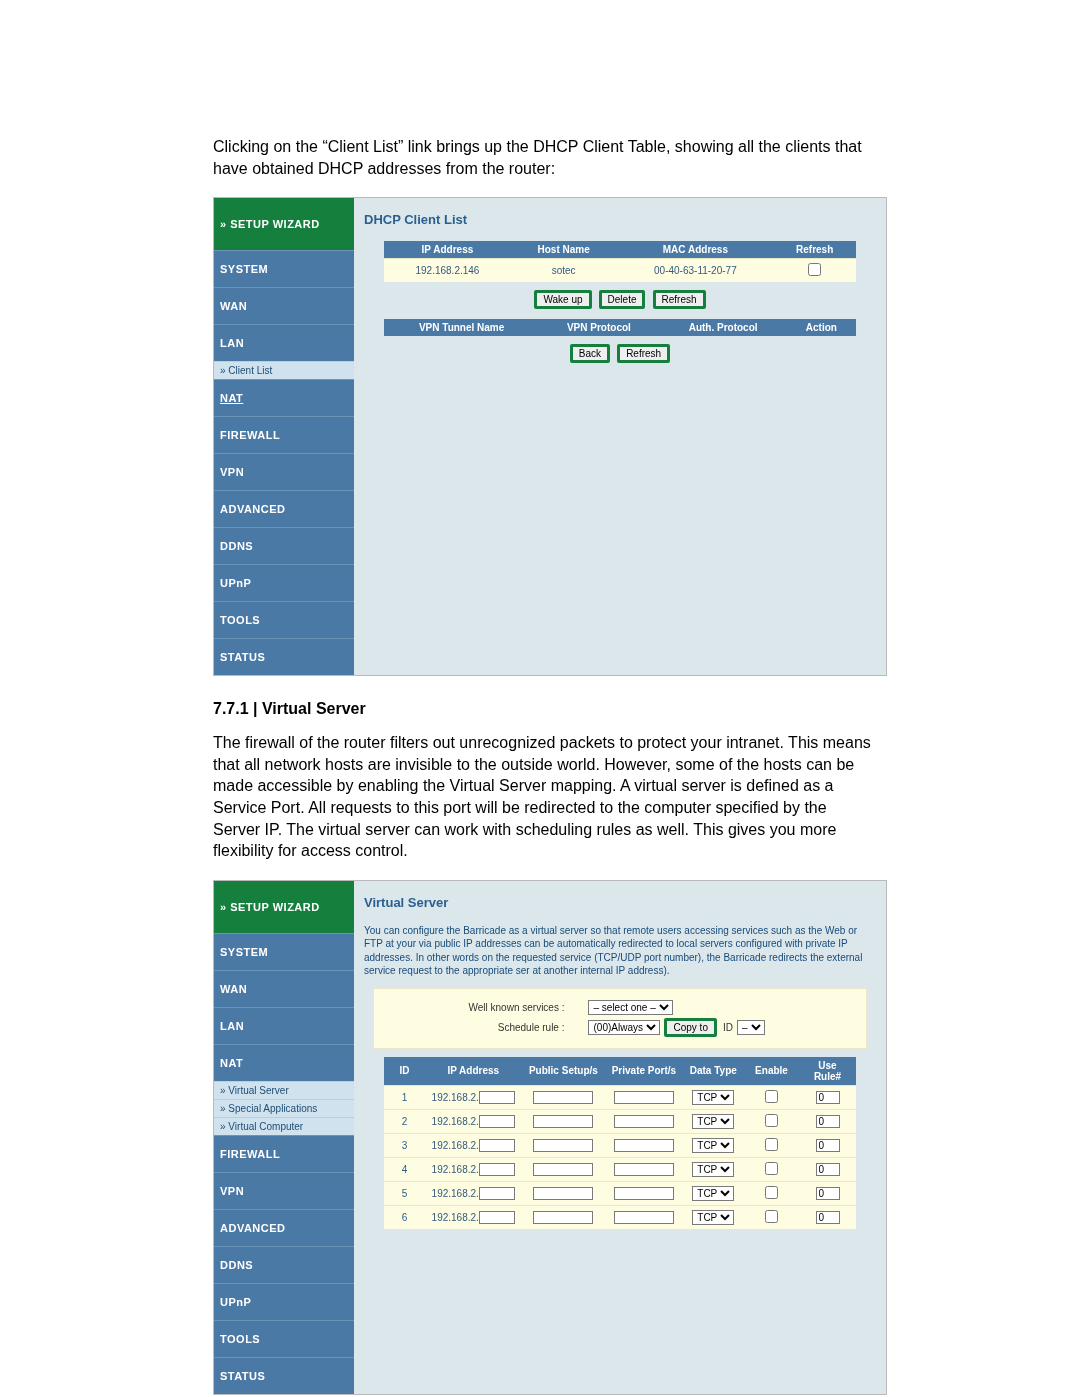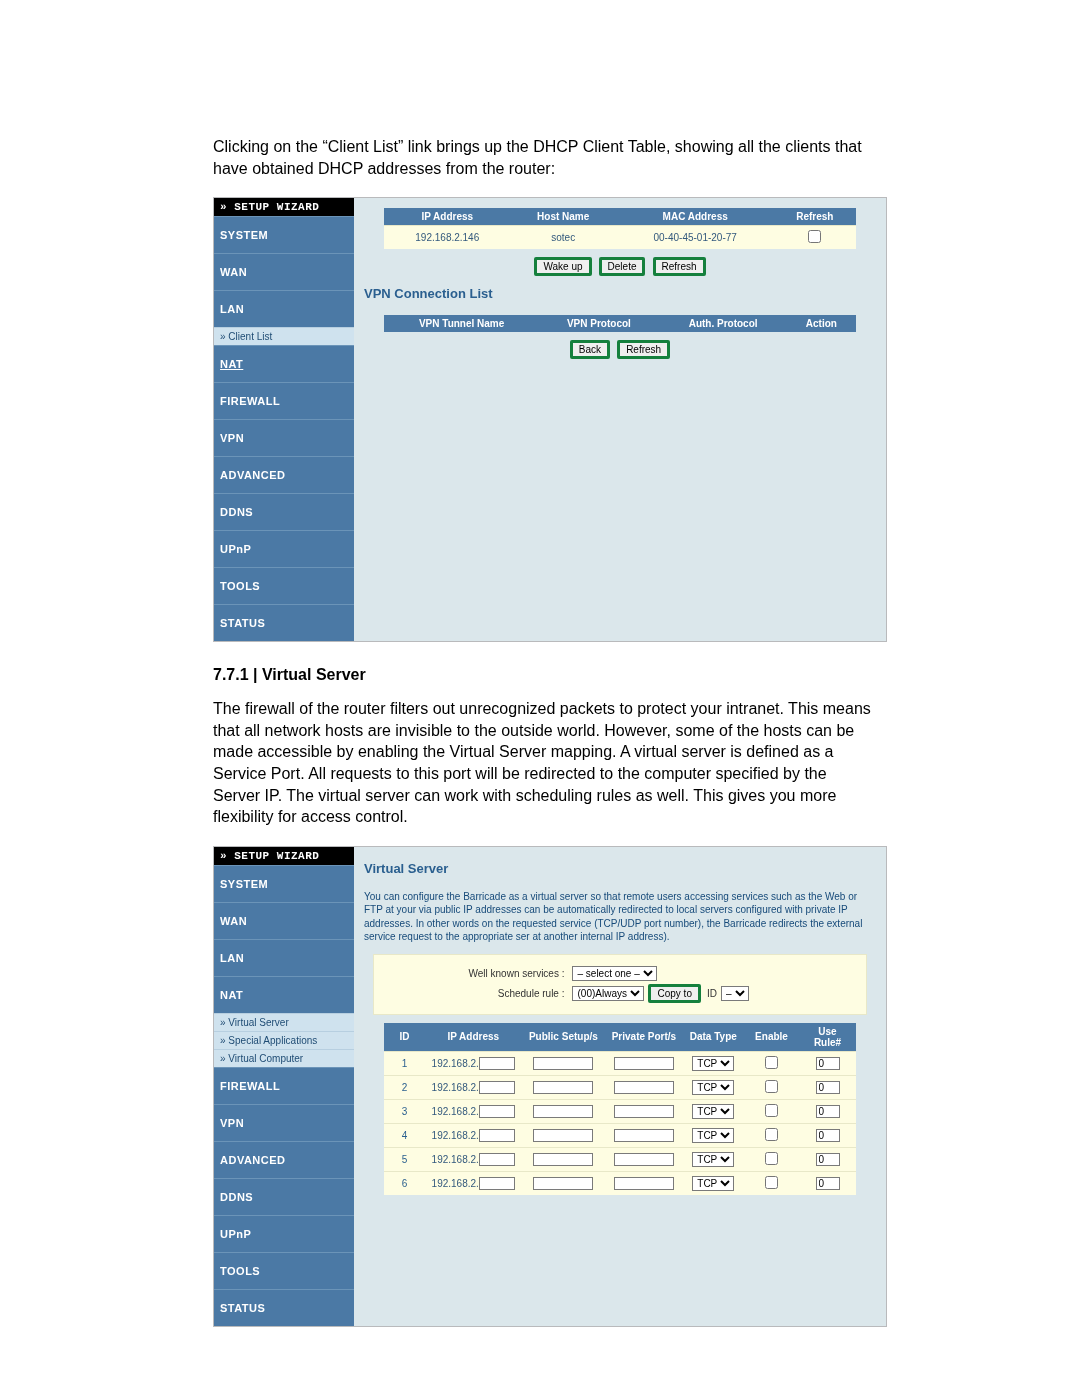--- a/index.html
+++ b/index.html
@@ -43,27 +43,26 @@
     display: flex;
     align-items: stretch;
   }
   .sidebar {
     width: 140px;
     background: #4b79a5;
     color: #fff;
     flex-shrink: 0;
   }
   .sidebar .wizard {
-    background: #000000;
+    background: #15803d;
     color: #fff;
     font-weight: bold;
     font-size: 11px;
-    padding: 3px 6px;
+    padding: 20px 6px;
     letter-spacing: 0.5px;
-    font-family: Liberation Mono, monospace;
   }
   .sidebar .item {
     border-top: 1px solid #6b94b8;
     padding: 12px 6px;
     font-size: 11px;
     color: #fff;
     font-weight: bold;
     letter-spacing: 0.5px;
   }
   .sidebar .item.underline { text-decoration: underline; }
@@ -133,21 +132,21 @@
     margin: 0 auto 8px auto;
     width: 92%;
     font-size: 10px;
     color: #333;
   }
   .yellow-box .row {
     display: flex;
     align-items: center;
     margin: 3px 0;
   }
-  .yellow-box .row .lbl { flex: 0 0 180px; text-align: right; padding-right: 8px; }
+  .yellow-box .row .lbl { flex: 0 0 180px; text-align: right; padding-right: 24px; }
   select.ui-select {
     font-size: 10px;
     border: 1px solid #7a7a7a;
     background: #fff;
   }
   input.ui-text {
     font-size: 10px;
     border: 1px solid #7a7a7a;
     background: #fff;
     padding: 0 2px;
@@ -178,42 +177,42 @@
       <div class="item">FIREWALL</div>
       <div class="item">VPN</div>
       <div class="item">ADVANCED</div>
       <div class="item">DDNS</div>
       <div class="item">UPnP</div>
       <div class="item">TOOLS</div>
       <div class="item">STATUS</div>
     </div>
 
     <div class="content">
+      <div class="title">DHCP Client List</div>
       <table class="data-table" style="width:92%; margin-left:auto; margin-right:auto;">
         <tbody>
               <tr>
           <th>IP Address</th>
           <th>Host Name</th>
           <th>MAC Address</th>
           <th>Refresh</th>
         </tr>
         <tr>
           <td>192.168.2.146</td>
           <td>sotec</td>
-          <td>00-40-45-01-20-77</td>
+          <td>00-40-63-11-20-77</td>
           <td><input type="checkbox" class="ui-check" style=""></td>
         </tr>
       </tbody>
           </table>
       <div class="btn-row">
         <button class="ui-btn">Wake up</button>
         <button class="ui-btn">Delete</button>
         <button class="ui-btn">Refresh</button>
       </div>
-      <div class="title">VPN Connection List</div>
       <table class="data-table" style="width:92%; margin-left:auto; margin-right:auto;">
         <tbody>
               <tr>
           <th>VPN Tunnel Name</th>
           <th>VPN Protocol</th>
           <th>Auth. Protocol</th>
           <th>Action</th>
         </tr>
       </tbody>
           </table>

